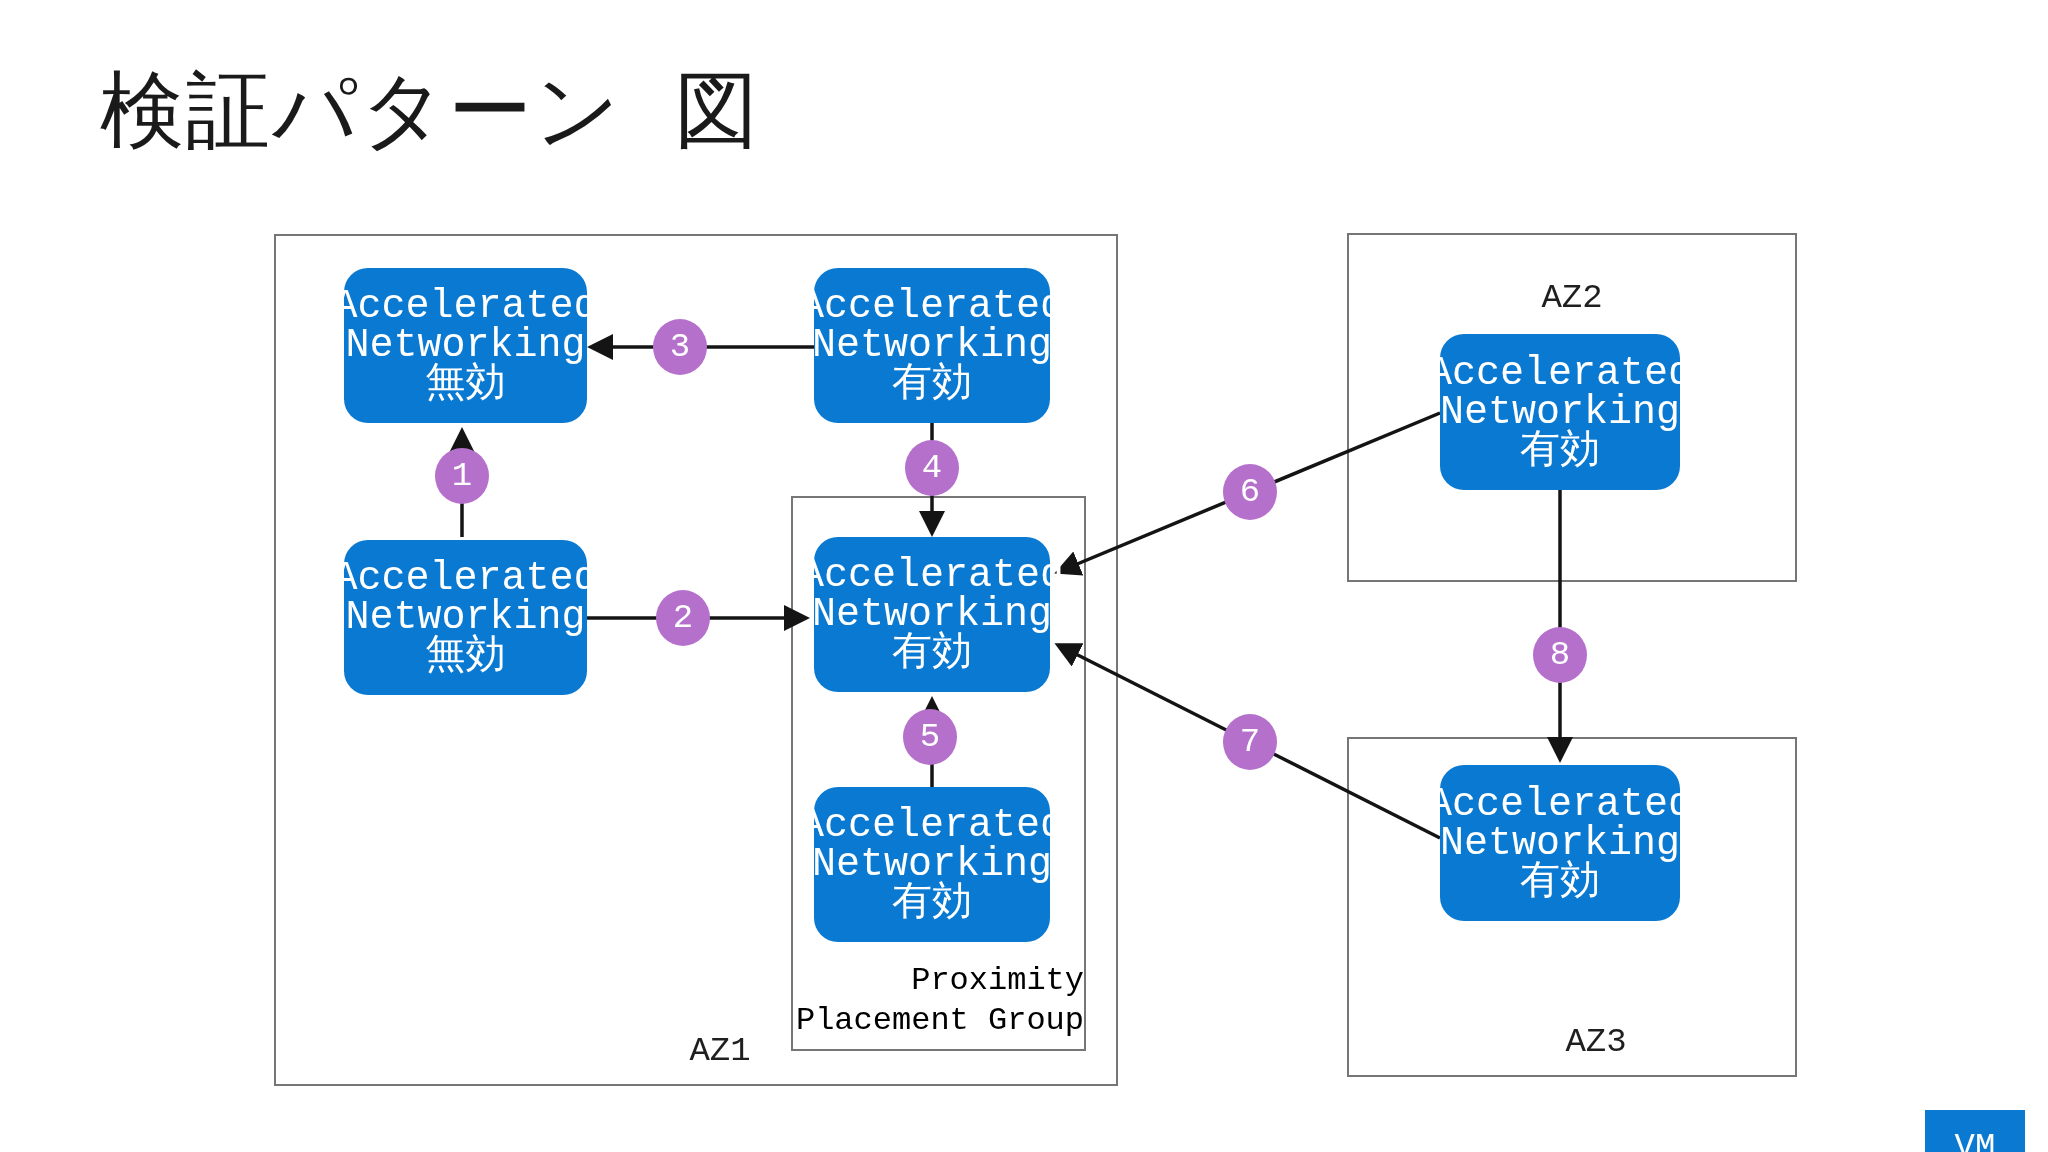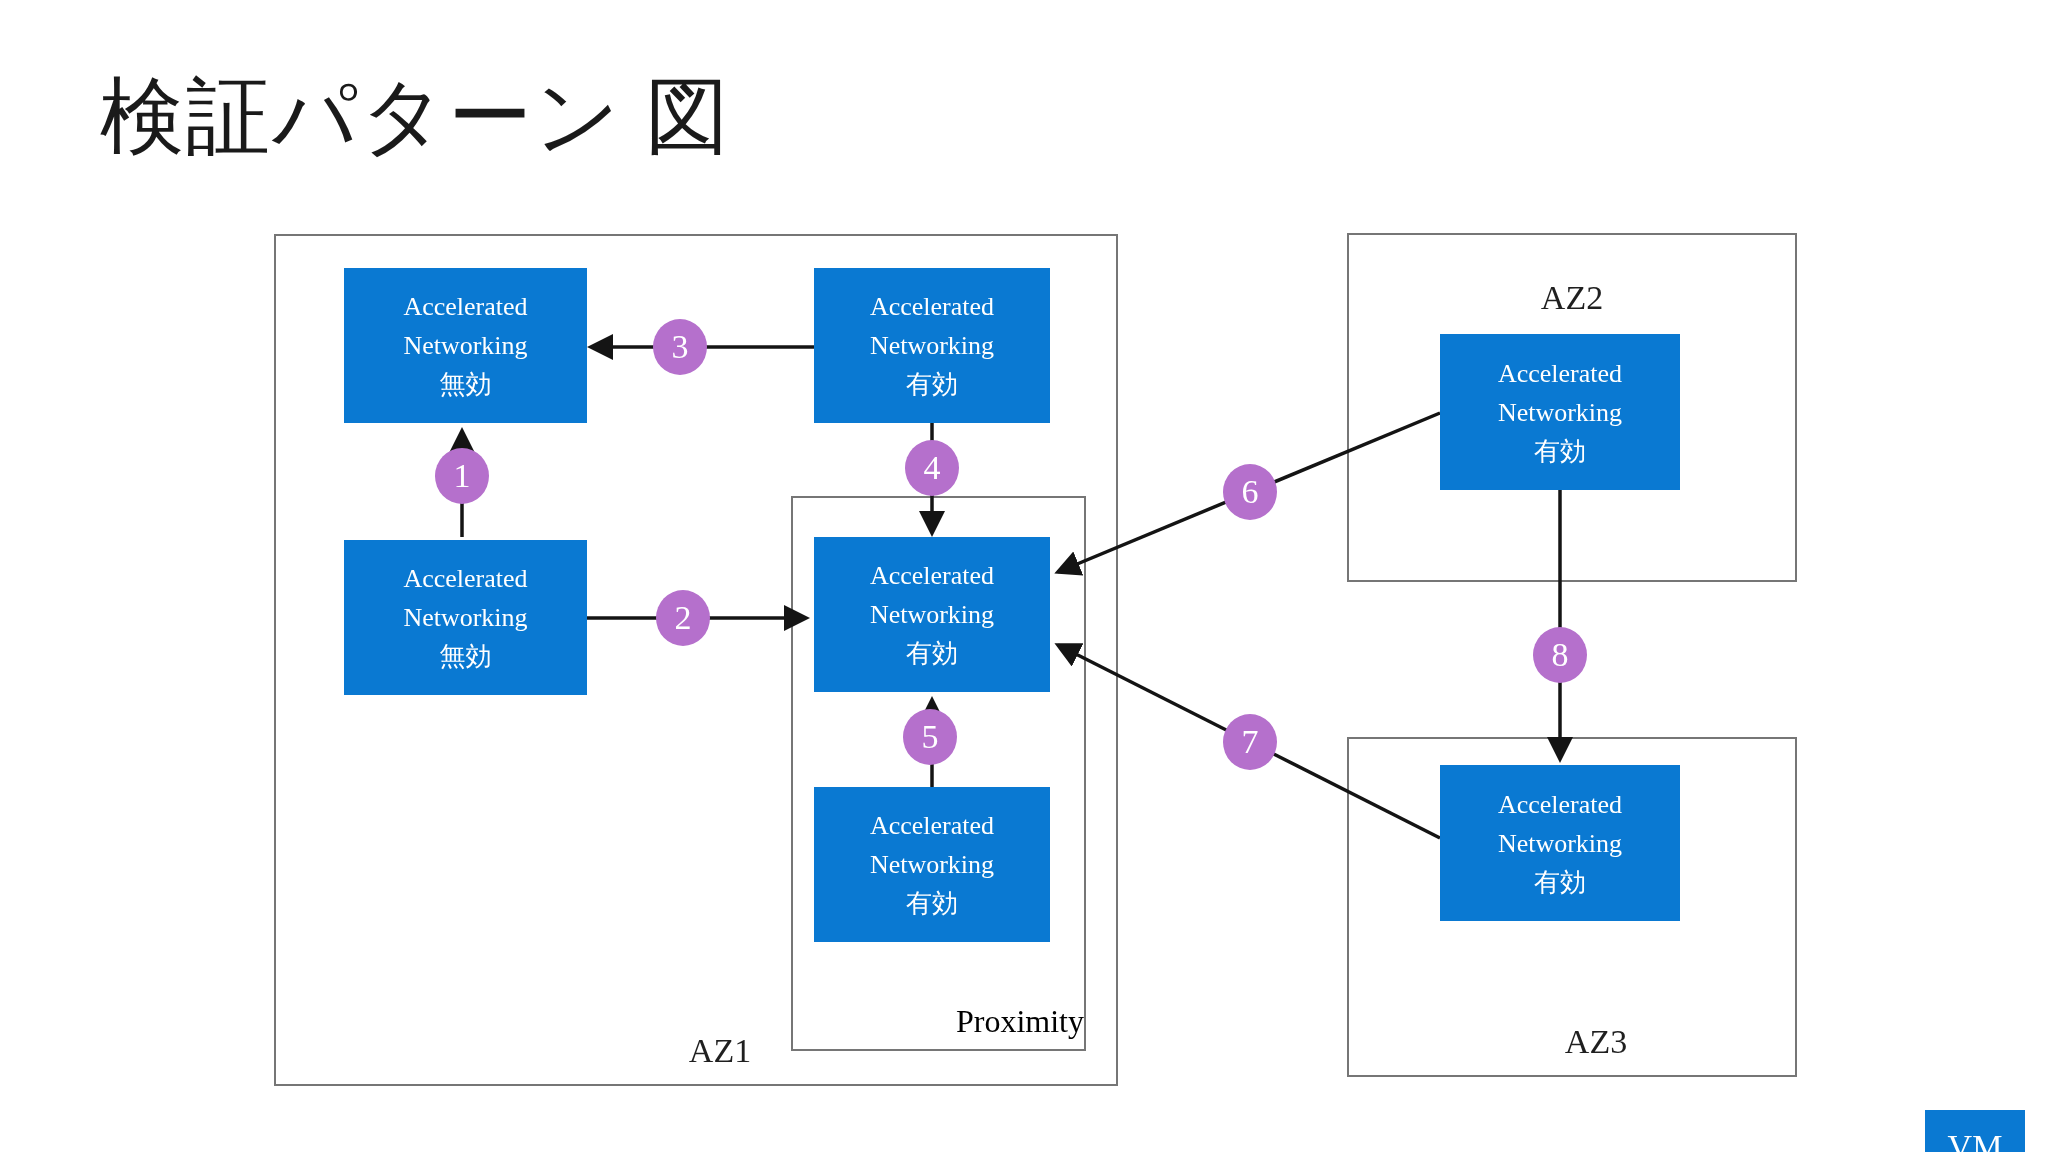--- a/index.html
+++ b/index.html
@@ -1,21 +1,21 @@
 <!DOCTYPE html>
 <html><head>
 <meta charset="utf-8">
 <style>
   html, body { margin: 0; padding: 0; background: #ffffff; }
   .slide {
     position: relative;
     width: 2048px;
     height: 1152px;
     background: #ffffff;
-    font-family: Liberation Serif, serif;
+    font-family: Liberation Mono, monospace;
     overflow: hidden;
   }
   .slide-title {
     position: absolute;
     left: 100px;
     top: 62px;
     font-size: 84px;
     line-height: 110px;
     color: #1a1a1a;
     letter-spacing: 2px;
@@ -50,23 +50,24 @@
     color: #000000;
   }
   .vm-box {
     position: absolute;
     background: #0a79d2;
     color: #ffffff;
     display: flex;
     flex-direction: column;
     align-items: center;
     justify-content: center;
-    font-size: 26px;
+    font-size: 40px;
     line-height: 39px;
     box-sizing: border-box;
+    border-radius: 24px;
   }
   .vm-az1-top-left    { left: 344px;  top: 268px; width: 243px; height: 155px; }
   .vm-az1-top-right   { left: 814px;  top: 268px; width: 236px; height: 155px; }
   .vm-az1-bottom-left { left: 344px;  top: 540px; width: 243px; height: 155px; }
   .vm-ppg-middle      { left: 814px;  top: 537px; width: 236px; height: 155px; }
   .vm-ppg-bottom      { left: 814px;  top: 787px; width: 236px; height: 155px; }
   .vm-az2             { left: 1440px; top: 334px; width: 240px; height: 156px; }
   .vm-az3             { left: 1440px; top: 765px; width: 240px; height: 156px; }
   .arrow-layer {
     position: absolute;
@@ -117,20 +118,21 @@
 
   <div class="slide-title">検証パターン 図</div>
 
   <div class="zone zone-az1">
     <div class="zone-label at-bottom">AZ1</div>
   </div>
 
   <div class="zone zone-ppg">
     <div class="ppg-label">
       <div>Proximity</div>
+      <div>Placement Group</div>
     </div>
   </div>
 
   <div class="zone zone-az2">
     <div class="zone-label at-top">AZ2</div>
   </div>
 
   <div class="zone zone-az3">
     <div class="zone-label at-bottom">AZ3</div>
   </div>

